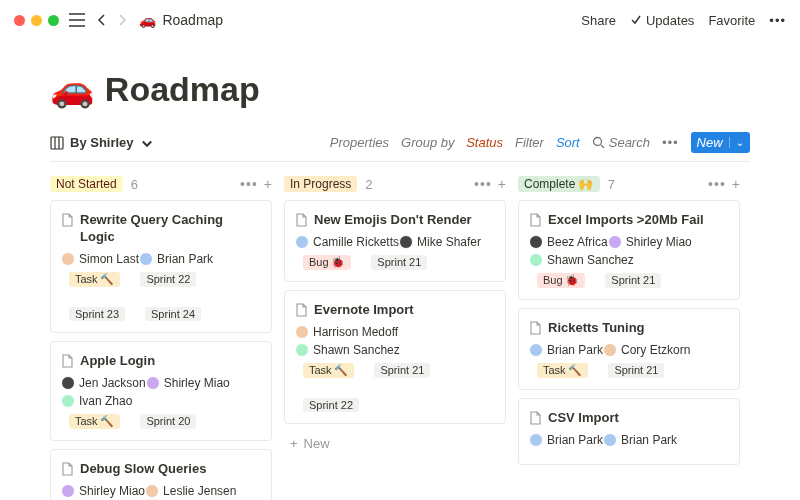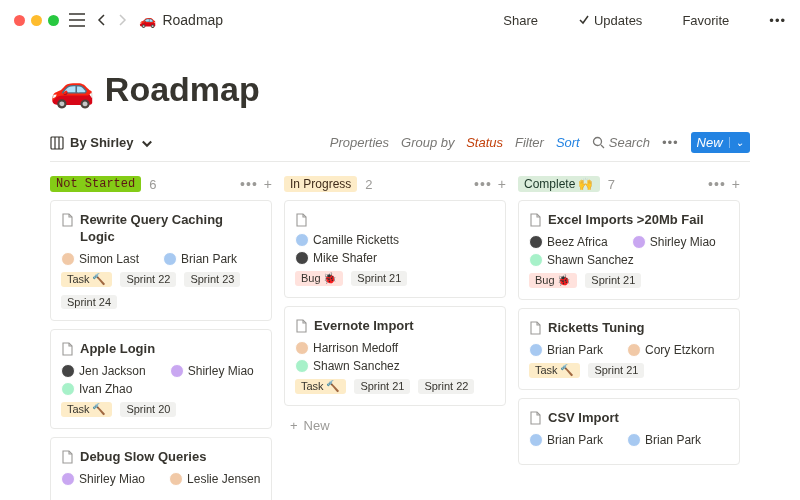--- a/index.html
+++ b/index.html
@@ -9,21 +9,21 @@
 .traffic span { width: 11px; height: 11px; border-radius: 50%; }
 .tr-r { background: #ff5f57; }
 .tr-y { background: #febc2e; }
 .tr-g { background: #28c840; }
 .icon-btn { color: #787774; cursor: pointer; display: inline-flex; align-items: center; justify-content: center; }
 .nav-arrows { display: flex; gap: 6px; }
 .breadcrumb { display: flex; align-items: center; gap: 6px; font-size: 14px; }
 .breadcrumb-icon { font-size: 14px; }
 .spacer { flex: 1; }
 .topbar-actions { display: flex; align-items: center; gap: 14px; font-size: 13px; color: #37352f; }
-.topbar-actions .act { cursor: pointer; display: flex; align-items: center; gap: 4px; margin-left: 26px; }
+.topbar-actions .act { cursor: pointer; display: flex; align-items: center; gap: 4px; }
 .dots { letter-spacing: 1px; }
 
 .page { padding: 10px 50px 0 50px; }
 .title { display: flex; align-items: center; gap: 10px; margin: 18px 0 18px 0; }
 .title .emoji { font-size: 36px; }
 .title h1 { font-size: 34px; font-weight: 700; }
 
 .viewbar { display: flex; align-items: center; padding: 4px 0 8px 0; border-bottom: 1px solid #e9e9e7; gap: 10px; font-size: 13px; }
 .view-selector { display: flex; align-items: center; gap: 6px; font-weight: 600; cursor: pointer; }
 .view-selector svg { width: 14px; height: 14px; }
@@ -34,36 +34,36 @@
 .new-btn { background: #2383e2; color: #fff; border-radius: 3px; padding: 3px 6px; display: flex; align-items: center; gap: 4px; font-weight: 500; cursor: pointer; }
 .new-btn .chev { border-left: 1px solid rgba(255,255,255,0.4); padding-left: 6px; margin-left: 2px; font-size: 10px; }
 
 .board { display: flex; gap: 12px; padding-top: 14px; overflow: hidden; }
 .column { width: 222px; flex-shrink: 0; }
 .col-header { display: flex; align-items: center; gap: 8px; margin-bottom: 8px; position: relative; }
 .col-tag { font-size: 12px; padding: 1px 6px; border-radius: 3px; }
 .col-count { color: #9b9a97; font-size: 13px; }
 .col-actions { margin-left: auto; display: flex; gap: 6px; color: #9b9a97; }
 .col-actions span { cursor: pointer; font-size: 14px; }
-.tag-red { background: #84cc16; color: #5d1715; font-family: Liberation Mono, monospace; }
+.tag-red { background: #fef9c3; color: #5d1715; }
 .tag-yellow { background: #fdecc8; color: #402c1b; }
 .tag-green { background: #dbeddb; color: #1c3829; }
 
 .card { border: 1px solid #e9e9e7; border-radius: 4px; padding: 11px 10px; margin-bottom: 8px; background: #fff; cursor: pointer; }
 .card-title { display: flex; align-items: flex-start; gap: 6px; font-weight: 600; font-size: 13px; margin-bottom: 6px; line-height: 1.3; }
 .card-title .doc-icon { color: #9b9a97; flex-shrink: 0; margin-top: 1px; }
-.people { display: flex; flex-wrap: wrap; gap: 4px 24px; margin-bottom: 6px; }
+.people { display: flex; flex-wrap: wrap; gap: 4px 0; margin-bottom: 6px; }
 .person { display: flex; align-items: center; gap: 4px; font-size: 12px; }
 .avatar { width: 14px; height: 14px; border-radius: 50%; background: #ddd; border: 1px solid #fff; display: inline-block; flex-shrink: 0; }
 .av-a { background: #f1c9a7; }
 .av-b { background: #a7c9f1; }
 .av-c { background: #444; }
 .av-d { background: #c9a7f1; }
 .av-e { background: #a7f1c9; }
-.tags { display: flex; flex-wrap: wrap; gap: 8px; }
+.tags { display: flex; flex-wrap: wrap; gap: 20px; margin-left: 8px; }
 .pill { font-size: 11px; padding: 1px 6px; border-radius: 3px; background: #f1f1ef; }
 .pill-task { background: #fdecc8; }
 .pill-bug { background: #ffe2dd; }
 
 .add-new { color: #9b9a97; font-size: 13px; padding: 4px 6px; cursor: pointer; display: flex; align-items: center; gap: 6px; }
 .hidden-col { color: #9b9a97; font-size: 13px; padding-top: 2px; width: 40px; overflow: hidden; white-space: nowrap; }
 .hidden-col .icon { margin-top: 24px; display: block; }
 
 svg { display: block; }
 </style>
@@ -249,20 +249,21 @@
           </span>
         </div>
         <div class="card">
           <div class="card-title">
             <span class="doc-icon">
               <svg width="13" height="14" viewBox="0 0 13 14">
                 <path d="M2 1h6l3 3v9H2z" fill="none" stroke="#9b9a97" stroke-width="1.1"></path>
                 <path d="M8 1v3h3" fill="none" stroke="#9b9a97" stroke-width="1.1"></path>
               </svg>
             </span>
+            <span>New Emojis Don't Render</span>
           </div>
           <div class="people">
             <span class="person">
               <span class="avatar av-b"></span>
               <span>Camille Ricketts</span>
             </span>
             <span class="person">
               <span class="avatar av-c"></span>
               <span>Mike Shafer</span>
             </span>

